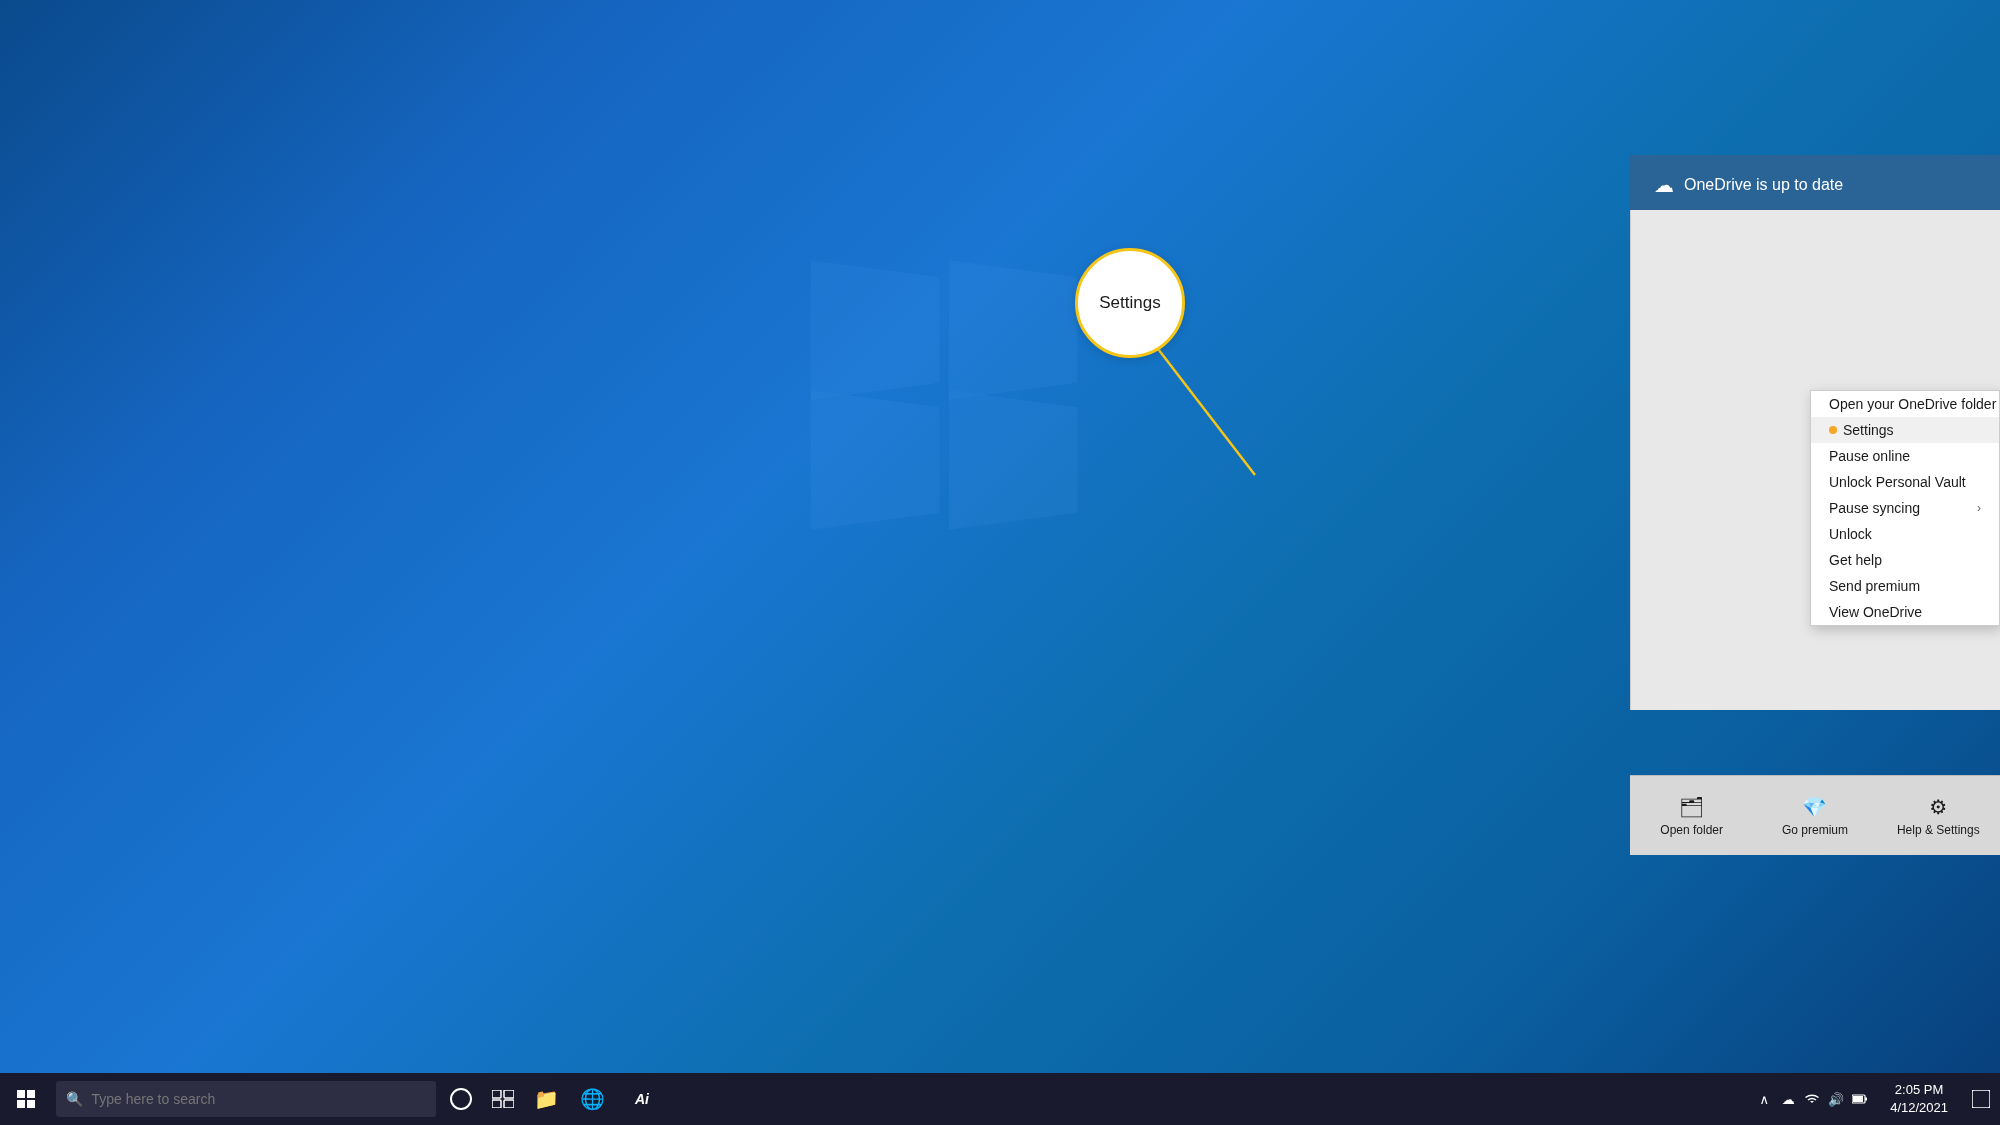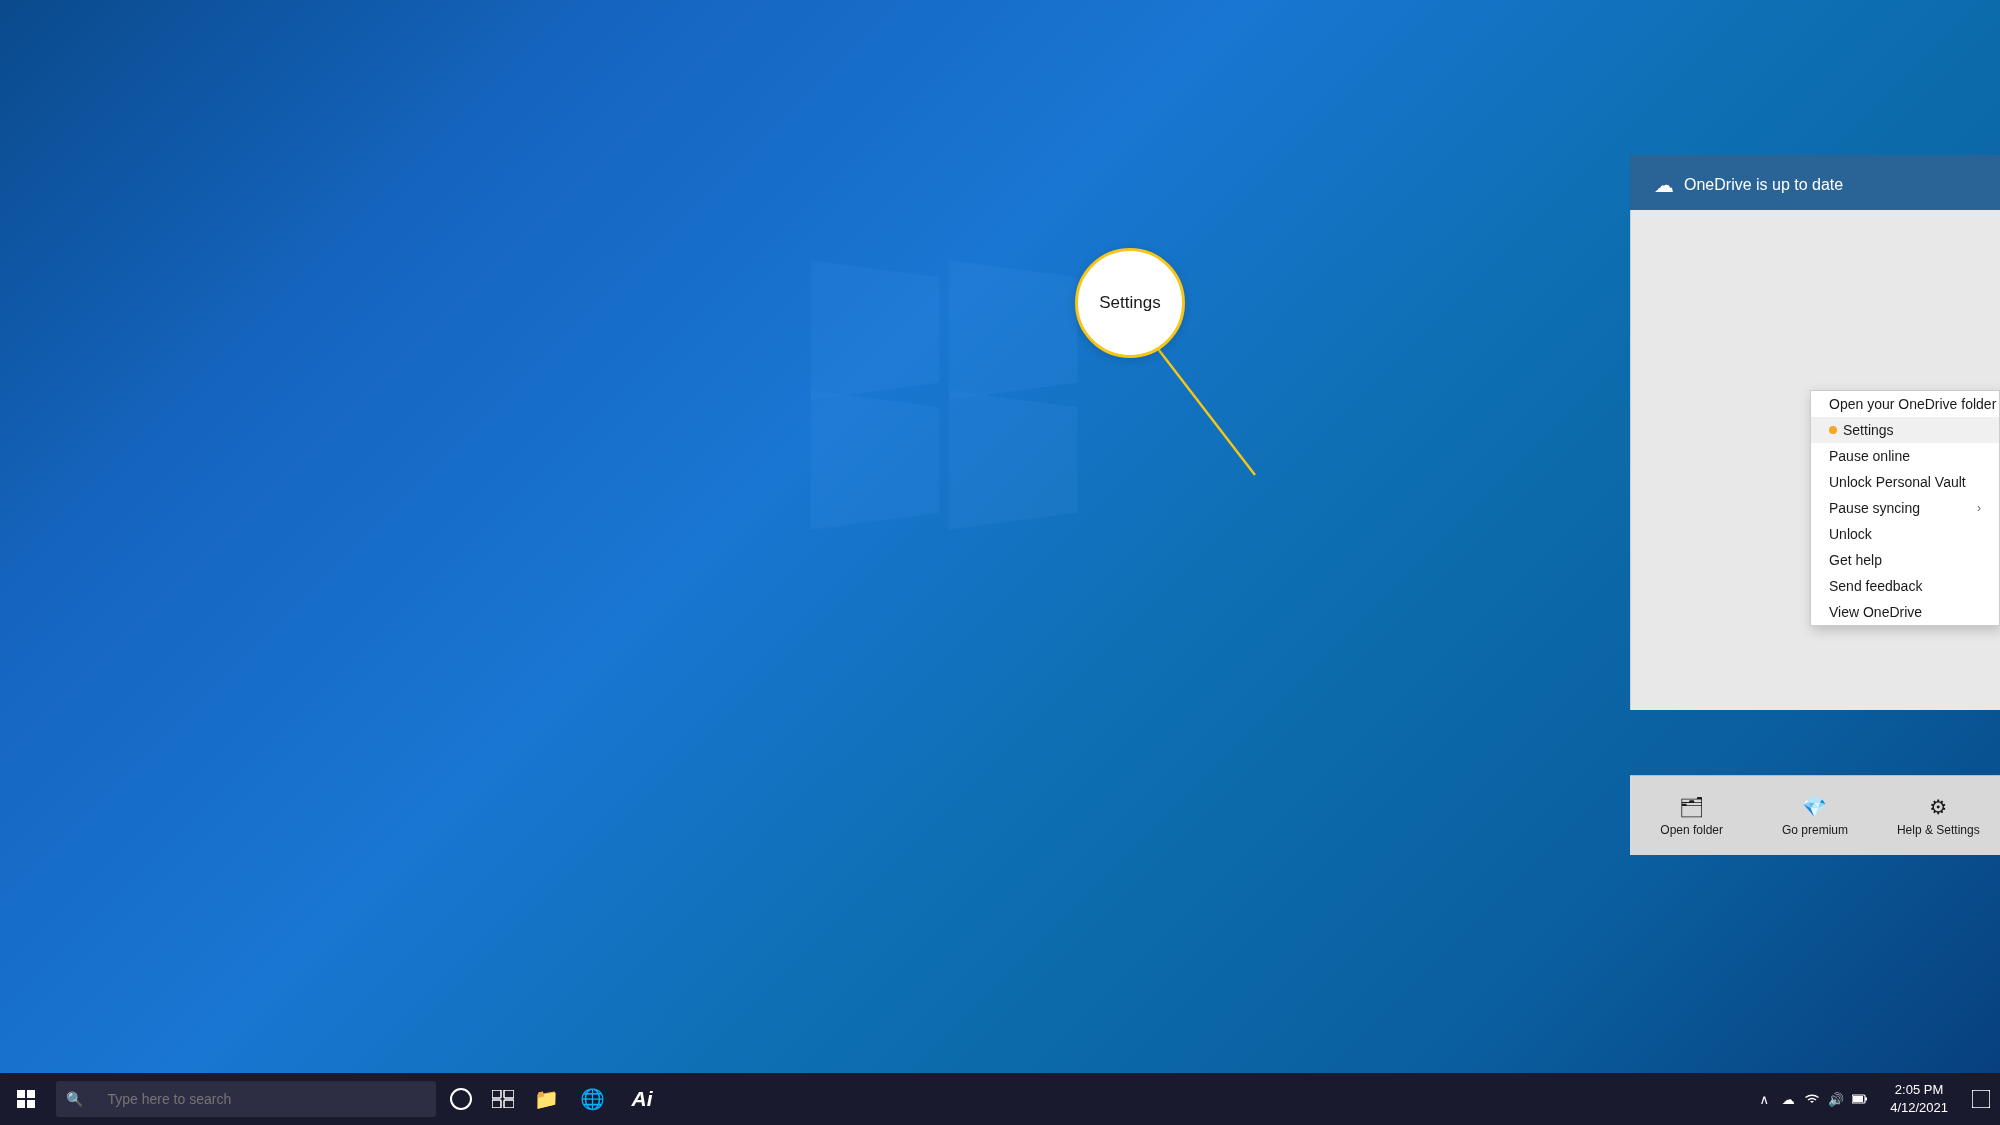--- a/index.html
+++ b/index.html
@@ -209,21 +209,20 @@
     }
 
     #search-bar input {
       background: transparent;
       border: none;
       color: #aaa;
       font-size: 14px;
       outline: none;
       flex: 1;
       font-family: 'Segoe UI', Arial, sans-serif;
-      margin-left: 16px;
     }
 
     #search-icon-el {
       color: #aaa;
       font-size: 14px;
     }
 
     #cortana-btn {
       width: 42px;
       height: 52px;
@@ -315,21 +314,21 @@
     #ai-btn {
       width: 52px;
       height: 52px;
       display: flex;
       align-items: center;
       justify-content: center;
       cursor: pointer;
       background: transparent;
       border: none;
       color: white;
-      font-size: 21px;
+      font-size: 14px;
       font-weight: bold;
     }
 
     
     .connector-svg {
       position: absolute;
       top: 290px;
       left: 1100px;
       z-index: 150;
       pointer-events: none;
@@ -382,21 +381,21 @@
       <span>Pause syncing</span>
       <span class="menu-chevron">›</span>
     </div>
     <div class="menu-item">
       <span>Unlock</span>
     </div>
     <div class="menu-item">
       <span>Get help</span>
     </div>
     <div class="menu-item">
-      <span>Send feedback</span>
+      <span>Send premium</span>
     </div>
     <div class="menu-item">
       <span>View OneDrive</span>
     </div>
   </div>
 
   <div id="action-bar">
     <button class="action-btn">
       <span class="action-icon">🗂</span>
       <span>Open folder</span>

